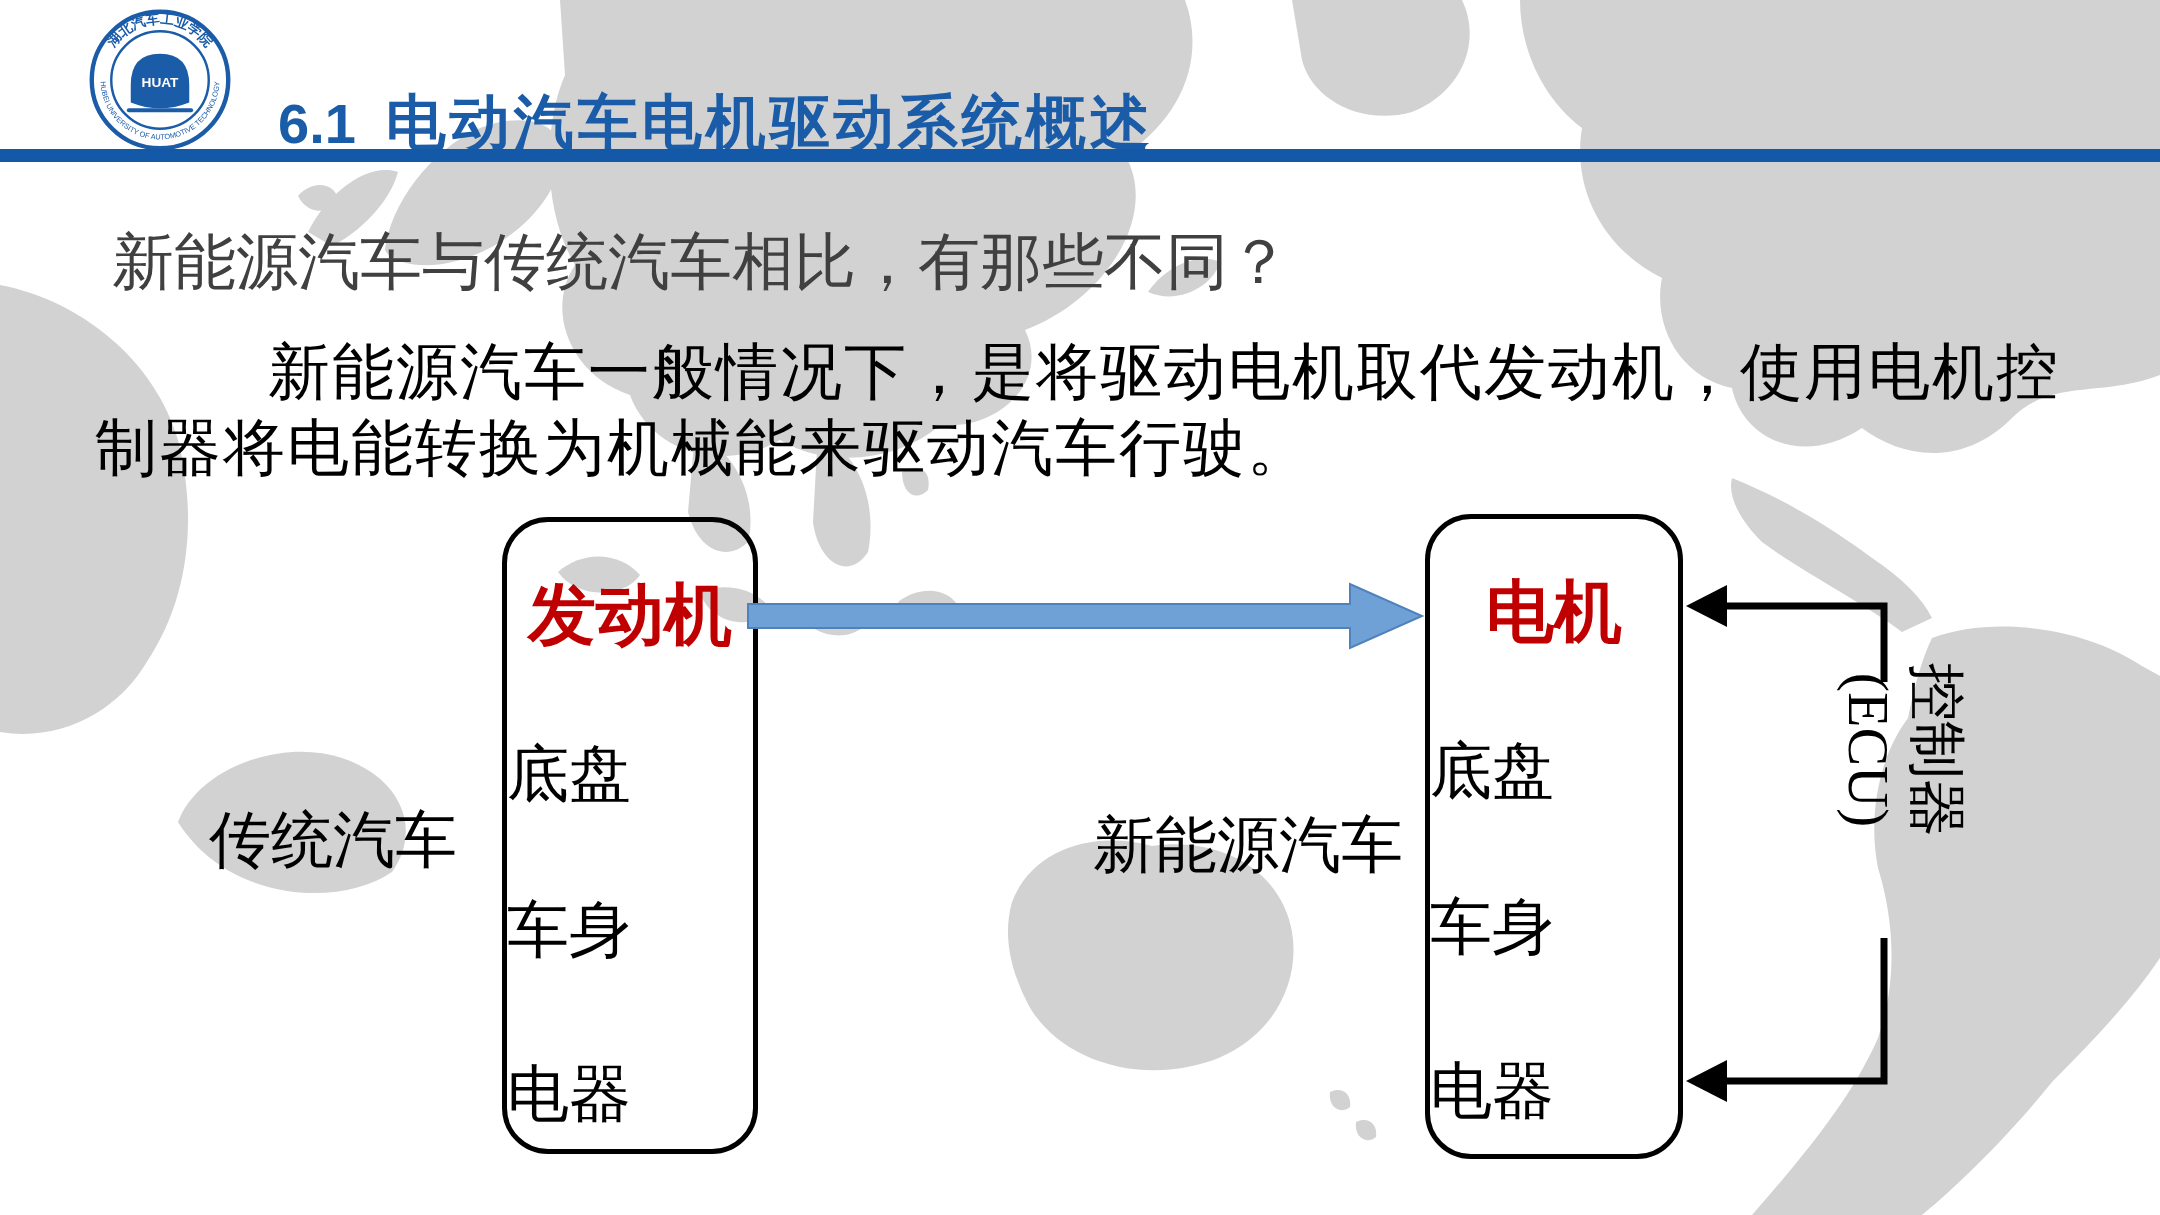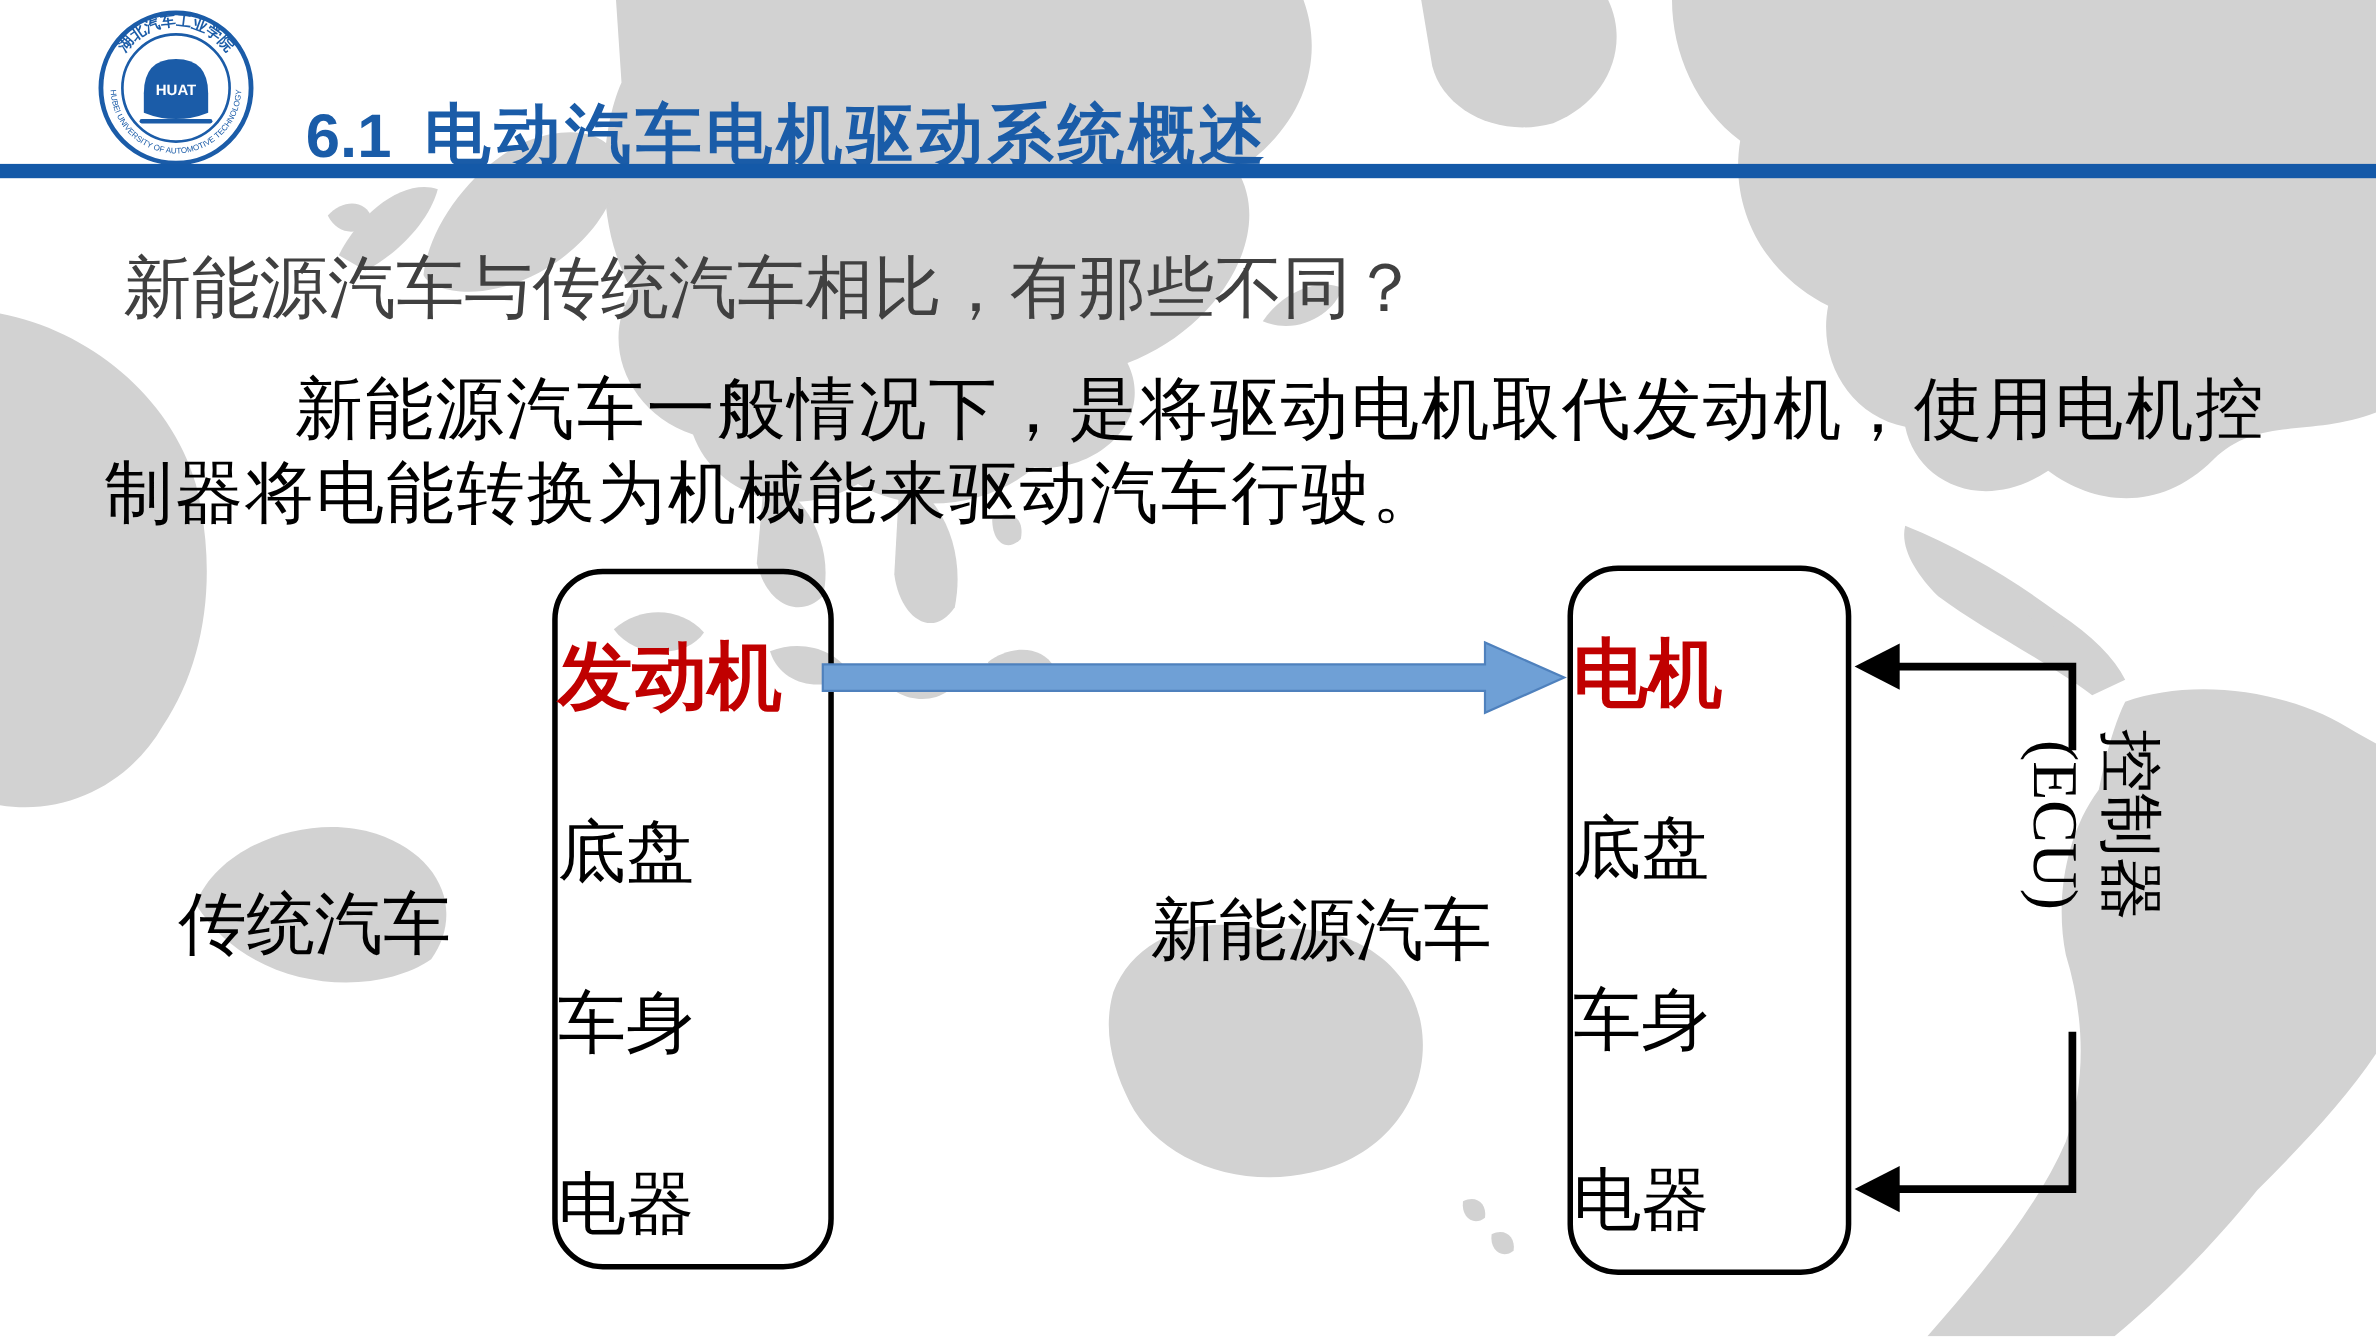--- a/index.html
+++ b/index.html
@@ -19,26 +19,26 @@
 
   
   .question{position:absolute;left:112px;top:220px;font-size:62px;color:#404040;white-space:nowrap;}
   .pline1{position:absolute;left:268px;top:330px;font-size:62px;letter-spacing:2px;color:#000;white-space:nowrap;}
   .pline2{position:absolute;left:95px;top:406px;font-size:62px;letter-spacing:2px;color:#000;white-space:nowrap;}
 
   
   .vbox{position:absolute;border:5px solid #000;border-radius:46px;background:transparent;}
   .vbox.left{left:502px;top:517px;width:246px;height:627px;}
   .vbox.right{left:1425px;top:514px;width:248px;height:635px;}
-  .vbox .bt{position:absolute;left:0;width:100%;top:48px;
+  .vbox .bt{position:absolute;left:0;width:100%;top:48px;text-align:center;
             font-size:68px;font-weight:bold;color:#C00000;}
   .vbox .bi{position:absolute;left:0;width:100%;text-align:left;font-size:62px;color:#000;}
   .bi.r0{top:210px;} .bi.r1{top:366px;} .bi.r2{top:530px;}
 
-  .side-label{position:absolute;font-size:62px;color:#000;white-space:nowrap;}
+  .side-label{position:absolute;font-size:62px;color:#000;white-space:nowrap;margin-left:47px;}
   .lbl-left{left:162px;top:798px;}
   .lbl-right{left:1046px;top:803px;}
 
   
   .ecu{position:absolute;left:1795px;top:680px;width:210px;height:140px;
        transform:rotate(90deg);text-align:center;font-size:58px;line-height:68px;color:#000;white-space:nowrap;}
 </style>
 </head>
 <body>
 

